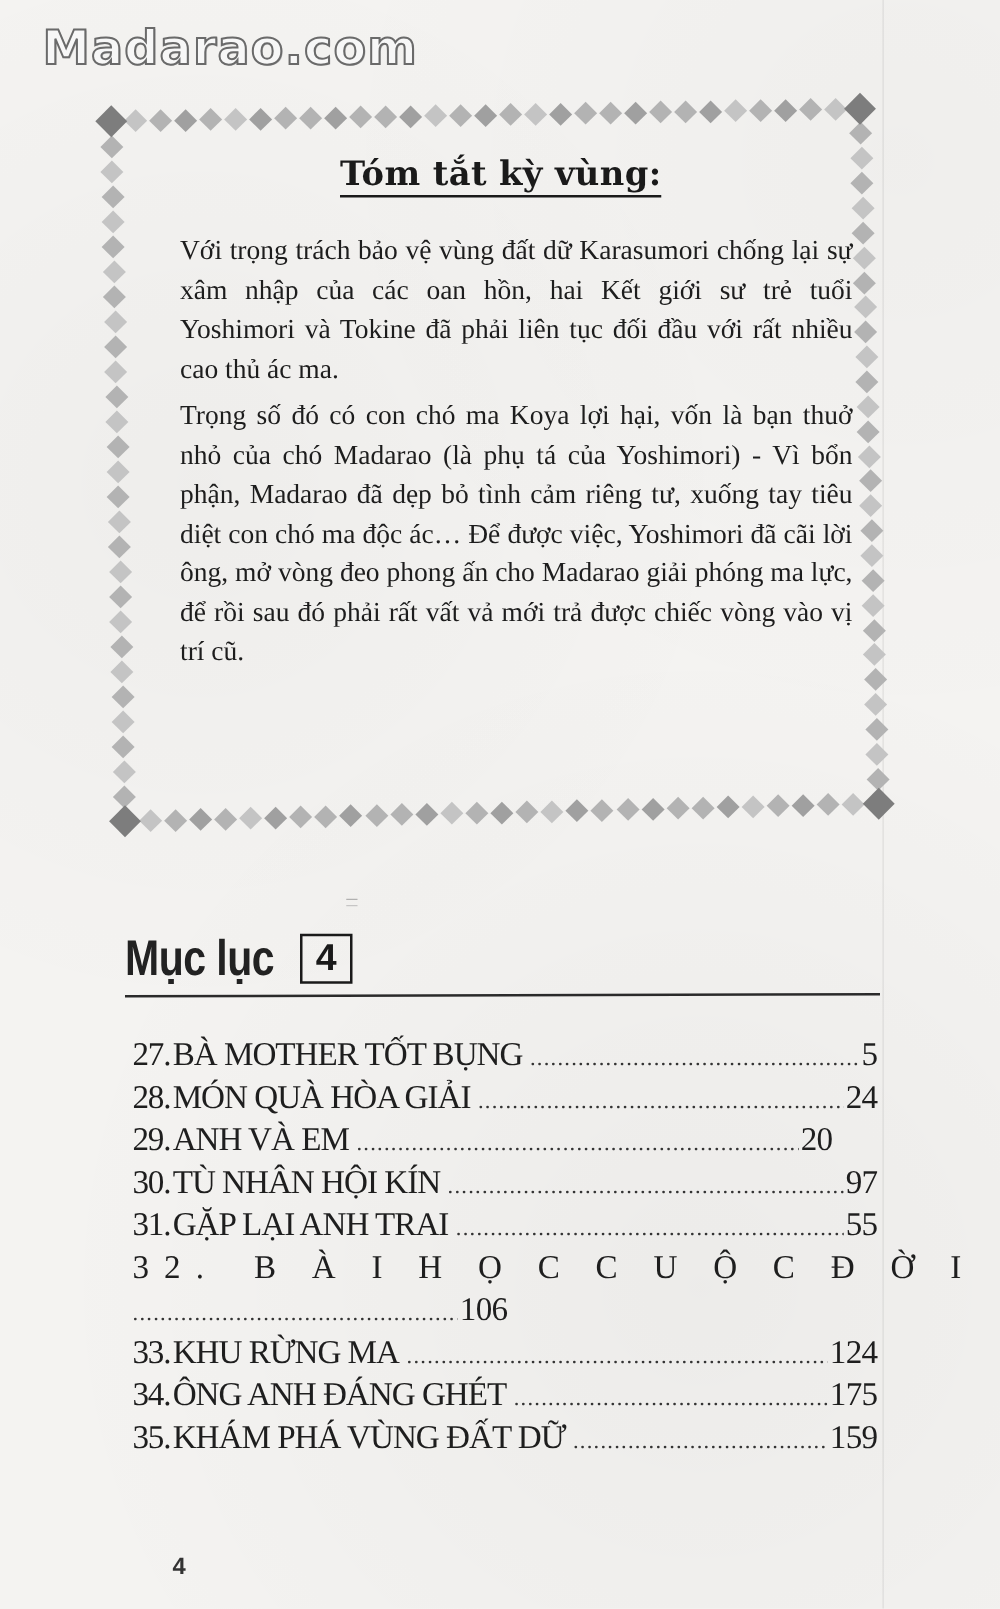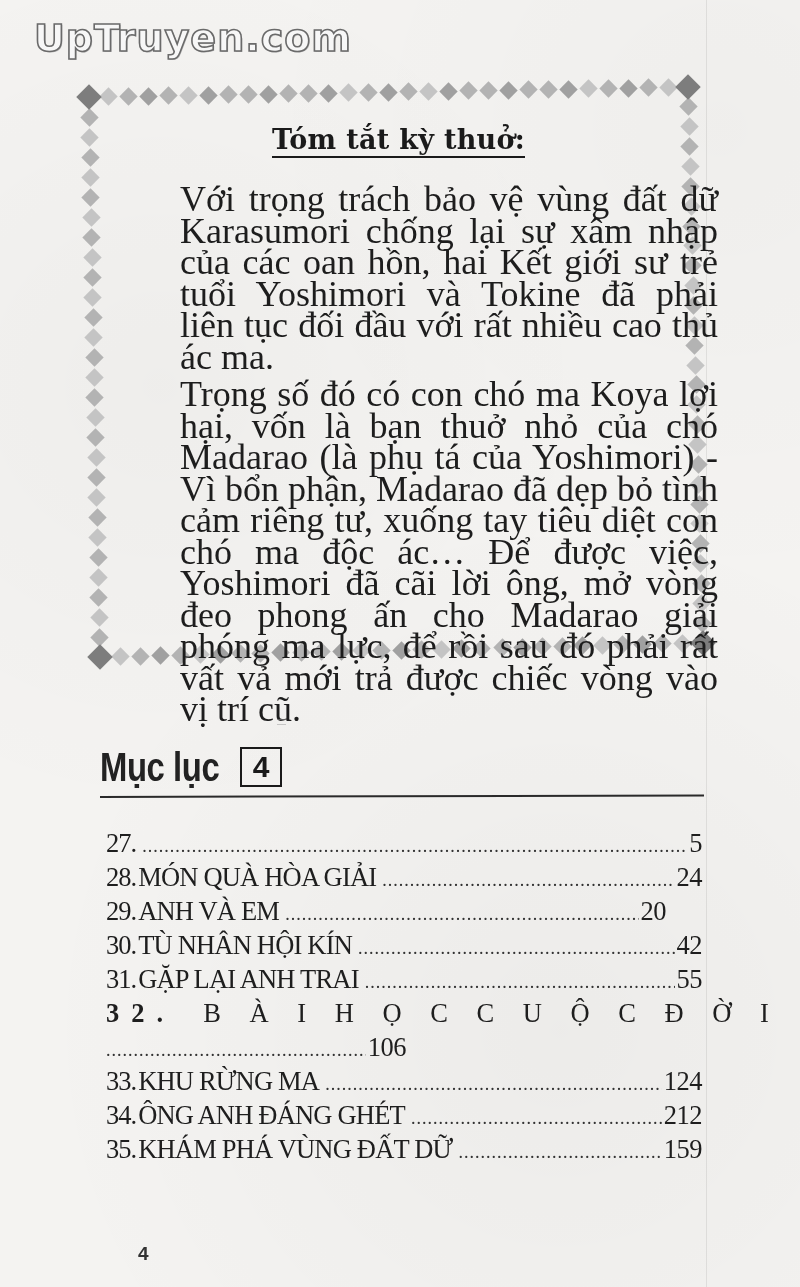--- a/index.html
+++ b/index.html
@@ -79,24 +79,23 @@
       border-bottom: 2.5px solid #1a1a1a;
       line-height: 32px;
       padding-bottom: 0px;
       letter-spacing: 0.3px;
     }
     .summary-body {
       position: absolute;
       left: 144px;
       top: 184px;
       width: 538px;
-      font-size: 36px;
+      font-size: 22px;
       line-height: 31.5px;
       color: #1d1d1d;
-      margin-left: 36px;
     }
     .summary-body p {
       margin: 0 0 6px 0;
       text-align: justify;
     }
     .summary-body p.first {
       text-align-last: left;
     }
     
     .toc-heading {
@@ -181,21 +180,20 @@
     }
     .toc-row.spread .label {
       letter-spacing: 19px;
       margin-left: 28px;
     }
     .toc-row.spread {
       justify-content: space-between;
     }
     .toc-row.spread .num {
       letter-spacing: 12px;
-      font-weight: bold;
     }
     .toc-row.cont {
       width: 300px;
     }
     .toc-row.cont .dots { margin-left: 0; }
     .page-number {
       position: absolute;
       left: 138px;
       top: 1243px;
       font-family: "Liberation Sans", "DejaVu Sans", sans-serif;
@@ -213,21 +211,21 @@
       border-bottom: 1px solid #aaa;
       opacity: 0.6;
     }
   </style>
 </head>
 <body>
 
 <div class="page-texture"></div>
 <div class="fold-line"></div>
 
-<div class="watermark">UpTruyen.com</div>
+<div class="watermark">Madarao.com</div>
 
 <div class="frame" id="frame">
     <div class="dia alt" style="left: 102.467px; top: 90.1667px;"></div>
     <div class="dia " style="left: 122.433px; top: 89.8333px;"></div>
     <div class="dia dark" style="left: 142.4px; top: 89.5px;"></div>
     <div class="dia " style="left: 162.367px; top: 89.1667px;"></div>
     <div class="dia alt" style="left: 182.333px; top: 88.8333px;"></div>
     <div class="dia dark" style="left: 202.3px; top: 88.5px;"></div>
     <div class="dia " style="left: 222.267px; top: 88.1667px;"></div>
     <div class="dia " style="left: 242.233px; top: 87.8333px;"></div>
@@ -334,58 +332,59 @@
     <div class="dia alt" style="left: 694.357px; top: 557.071px;"></div>
     <div class="dia " style="left: 694.893px; top: 576.929px;"></div>
     <div class="dia alt" style="left: 695.429px; top: 596.786px;"></div>
     <div class="dia " style="left: 695.964px; top: 616.643px;"></div>
     <div class="dia corner" style="left: 80px; top: 88px;"></div>
     <div class="dia corner" style="left: 679px; top: 78px;"></div>
     <div class="dia corner" style="left: 91px; top: 648px;"></div>
     <div class="dia corner" style="left: 694px; top: 634px;"></div>
   </div>
 
-<div class="summary-title">Tóm tắt kỳ thuở:</div>
+<div class="summary-title">Tóm tắt kỳ vùng:</div>
 
 <div class="summary-body">
   <p class="first">Với trọng trách bảo vệ vùng đất dữ Karasumori chống lại sự xâm nhập của các oan hồn, hai Kết giới sư trẻ tuổi Yoshimori và Tokine đã phải liên tục đối đầu với rất nhiều cao thủ ác ma.</p>
   <p>Trọng số đó có con chó ma Koya lợi hại, vốn là bạn thuở nhỏ của chó Madarao (là phụ tá của Yoshimori) - Vì bổn phận, Madarao đã dẹp bỏ tình cảm riêng tư, xuống tay tiêu diệt con chó ma độc ác… Để được việc, Yoshimori đã cãi lời ông, mở vòng đeo phong ấn cho Madarao giải phóng ma lực, để rồi sau đó phải rất vất vả mới trả được chiếc vòng vào vị trí cũ.</p>
 </div>
 
 <div class="speck"></div>
 
 <div class="toc-heading">
   <div class="toc-title">Mục lục</div>
   <div class="toc-volume-box">4</div>
 </div>
 <div class="toc-rule"></div>
 
 <div class="toc-list">
   <div class="toc-row">
     <span class="num">27.</span>
+    <span class="label">BÀ MOTHER TỐT BỤNG</span>
     <span class="dots"></span>
     <span class="page">5</span>
   </div>
   <div class="toc-row">
     <span class="num">28.</span>
     <span class="label">MÓN QUÀ HÒA GIẢI</span>
     <span class="dots"></span>
     <span class="page">24</span>
   </div>
   <div class="toc-row" style="width:560px">
     <span class="num">29.</span>
     <span class="label">ANH VÀ EM</span>
     <span class="dots"></span>
     <span class="page">20</span>
   </div>
   <div class="toc-row">
     <span class="num">30.</span>
     <span class="label">TÙ NHÂN HỘI KÍN</span>
     <span class="dots"></span>
-    <span class="page">42</span>
+    <span class="page">97</span>
   </div>
   <div class="toc-row">
     <span class="num">31.</span>
     <span class="label">GẶP LẠI ANH TRAI</span>
     <span class="dots"></span>
     <span class="page">55</span>
   </div>
   <div class="toc-row spread">
     <span class="num">32.</span>
     <span class="label" style="letter-spacing:6px; word-spacing:10px;">B À I   H Ọ C   C U Ộ C   Đ Ờ I</span>
@@ -397,21 +396,21 @@
   <div class="toc-row">
     <span class="num">33.</span>
     <span class="label">KHU RỪNG MA</span>
     <span class="dots"></span>
     <span class="page">124</span>
   </div>
   <div class="toc-row">
     <span class="num">34.</span>
     <span class="label">ÔNG ANH ĐÁNG GHÉT</span>
     <span class="dots"></span>
-    <span class="page">212</span>
+    <span class="page">175</span>
   </div>
   <div class="toc-row">
     <span class="num">35.</span>
     <span class="label">KHÁM PHÁ VÙNG ĐẤT DỮ</span>
     <span class="dots"></span>
     <span class="page">159</span>
   </div>
 </div>
 
 <div class="page-number">4</div>

